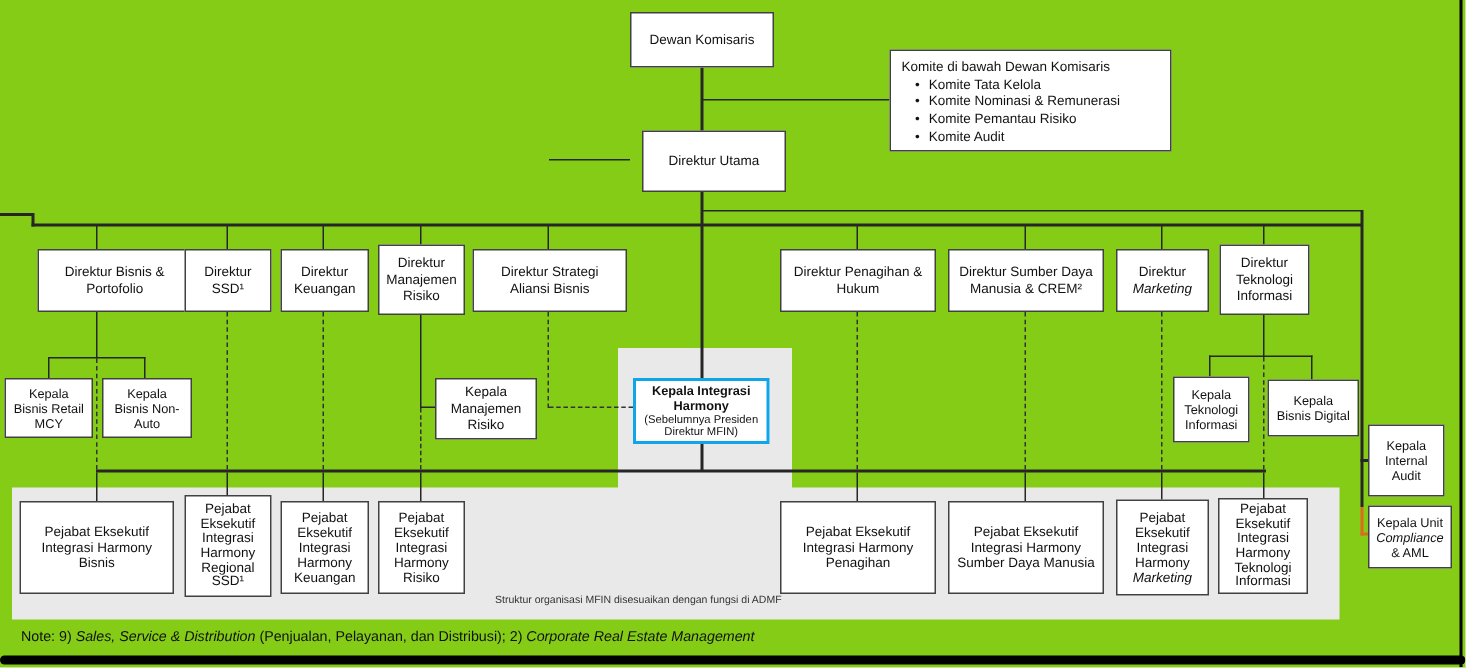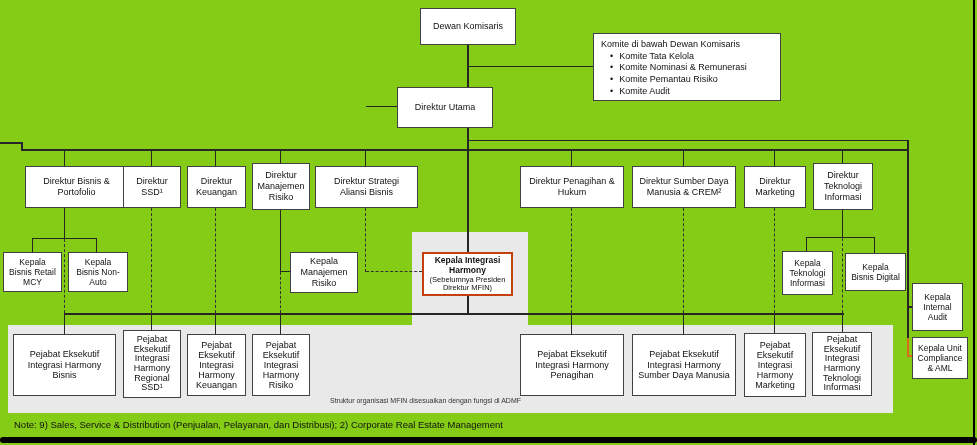--- a/index.html
+++ b/index.html
@@ -11,25 +11,25 @@
   .vl,.hl{position:absolute;background:#262626;z-index:1;}
   .vd{position:absolute;border-left:1px dashed #333;width:0;z-index:1;}
   .hd{position:absolute;border-top:1px dashed #333;height:0;z-index:1;}
   .box{
     position:absolute;background:#fff;border:1px solid #414141;z-index:3;
     display:flex;flex-direction:column;align-items:center;justify-content:center;
     text-align:center;font-size:9px;line-height:1.2;box-sizing:border-box;
   }
   .t{white-space:pre-line;}
   .small{font-size:8.5px;}
-  .harmony{border:2px solid #c2410c;font-weight:bold;font-size:8.5px;line-height:1.15;}
+  .harmony{border:2px solid #0ea5e9;font-weight:bold;font-size:8.5px;line-height:1.15;}
   .harmony .sub{font-weight:normal;font-size:7.5px;line-height:1.1;white-space:pre-line;}
   .komite{align-items:flex-start;justify-content:flex-start;text-align:left;padding:5px 7px;font-size:9px;line-height:1.3;}
   .krow{display:flex;gap:6px;padding-left:9px;}
-  .italic{}
+  .italic{font-style:italic;}
   .caption{position:absolute;font-size:7px;color:#333;z-index:2;}
   .note{position:absolute;font-size:9.5px;color:#111;z-index:2;}
   .bar{position:absolute;background:#000;z-index:4;}
   .accentv,.accenth{position:absolute;z-index:1;}
 </style>
 </head>
 <body>
 
 <div id="canvas">
 
@@ -116,21 +116,21 @@
         <span>•</span>
         <span>Komite Pemantau Risiko</span>
       </span>
     <span class="krow">
         <span>•</span>
         <span>Komite Audit</span>
       </span>
   </div>
 
 
-  <div class="box" style="left:397px;top:87px;width:96px;height:41px;">
+  <div class="box" style="left:428px;top:87px;width:96px;height:41px;">
     <span class="t">Direktur Utama</span>
   </div>
 
   <div class="box" style="left:13px;top:166px;width:103px;height:42px;margin-left:12px;">
     <span class="t">Direktur Bisnis &amp;
 Portofolio</span>
   </div>
   <div class="box" style="left:123px;top:166px;width:58px;height:42px;">
     <span class="t">Direktur
 SSD¹</span>

